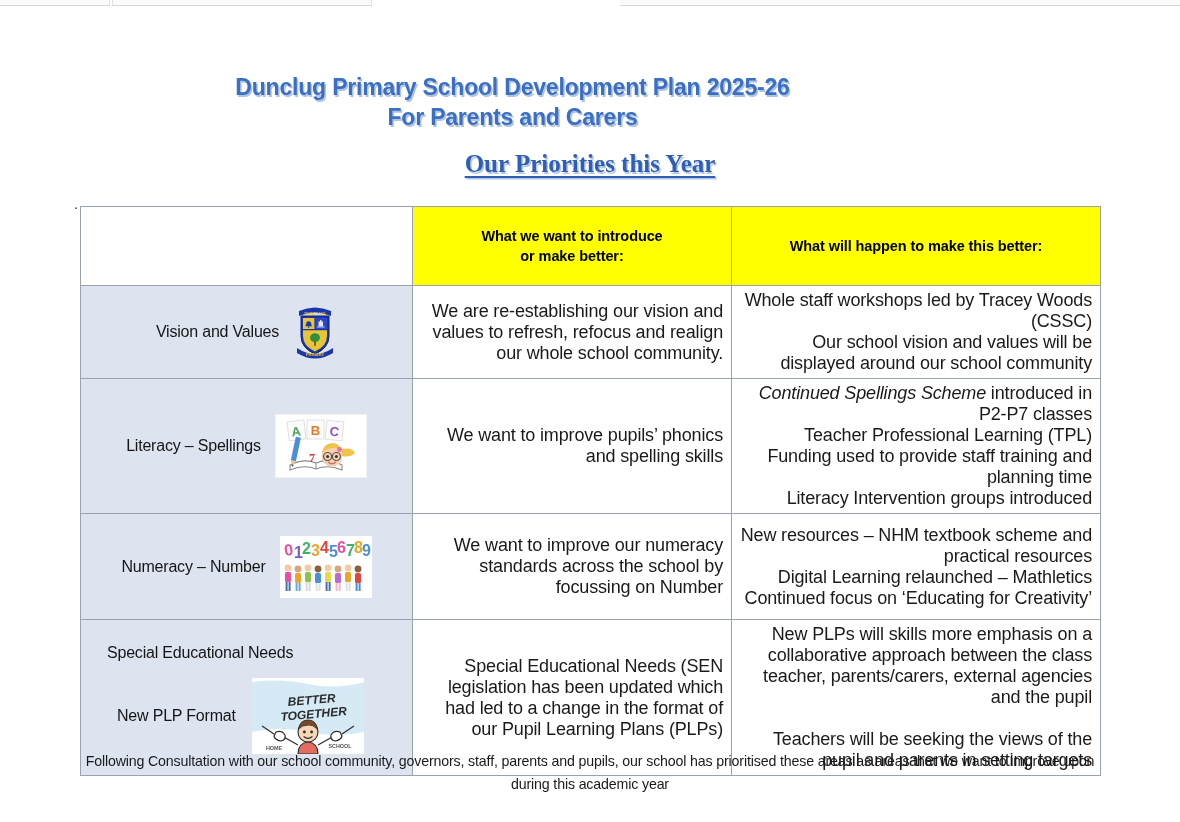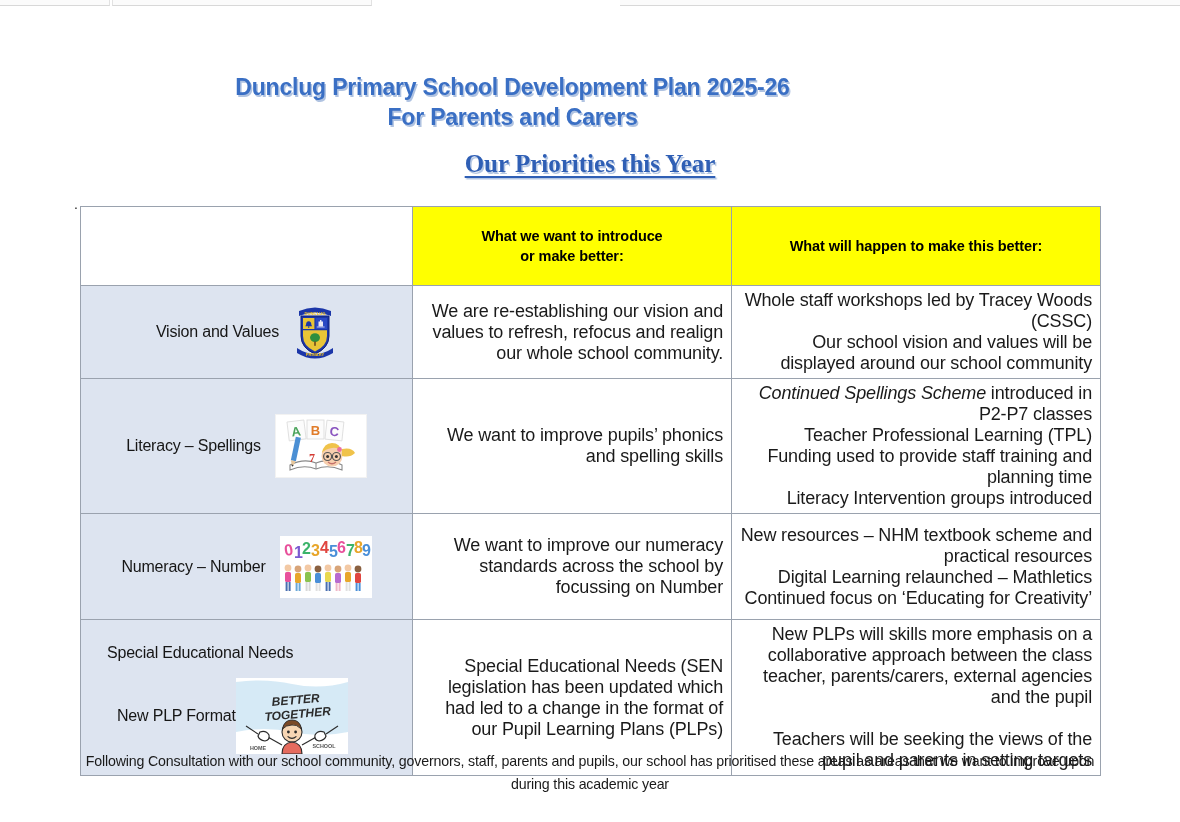--- a/index.html
+++ b/index.html
@@ -144,21 +144,21 @@
     font-size: 16px;
     font-weight: normal;
     color: #161616;
     letter-spacing: -0.2px;
     white-space: nowrap;
   }
   .rowlabel-text.sen-line1 { display: block; margin: 2px 0 16px 2px; }
   .rowlabel-sub {
     display: flex;
     align-items: center;
-    gap: 0;
+    gap: 16px;
     padding-left: 12px;
   }
 
   td.cell {
     background: #ffffff;
     text-align: right;
     font-size: 18px;
     color: #1a1a1a;
     line-height: 21px;
     letter-spacing: -0.15px;

